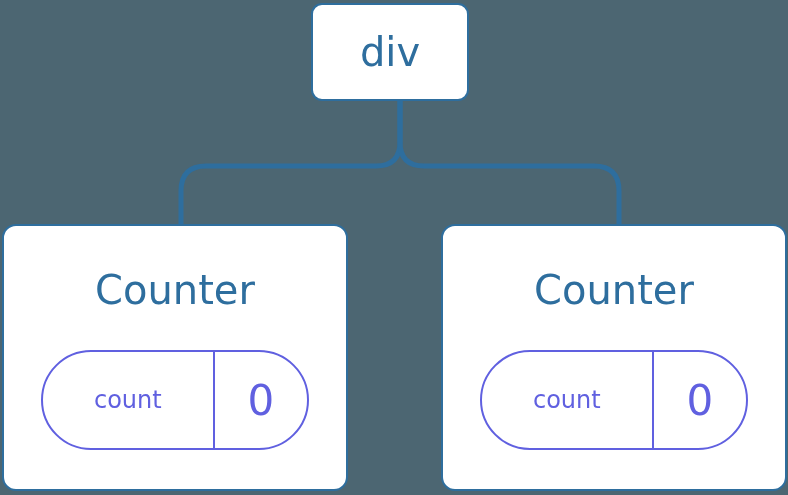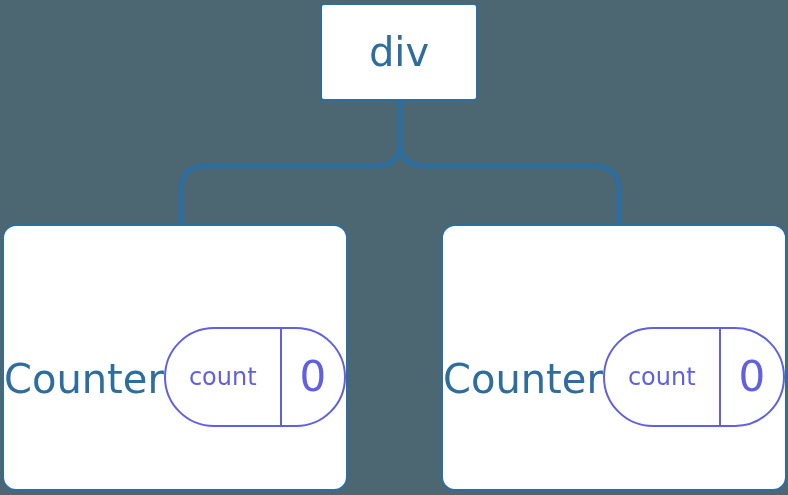--- a/index.html
+++ b/index.html
@@ -29,35 +29,36 @@
     fill: none;
     stroke: var(--connector);
     stroke-width: 5;
   }
   .node {
     position: absolute;
     background: #ffffff;
     border: 2px solid var(--node-border);
   }
   .root-node {
-    left: 320px; top: 3px;
+    left: 311px; top: 3px;
     width: 158px; height: 98px;
-    border-radius: 4px;
+    border-radius: 11px;
     display: flex;
     align-items: center;
     justify-content: center;
     font-size: 40px;
     color: var(--node-text);
   }
   .card {
     top: 224px;
     width: 346px;
     height: 267px;
     border-radius: 14px;
     display: flex;
+    flex-direction: column;
     align-items: center;
   }
   .card-left  { left: 2px; }
   .card-right { left: 441px; }
   .card-title {
     margin-top: 42px;
     font-size: 40px;
     line-height: 44px;
     color: var(--node-text);
   }

